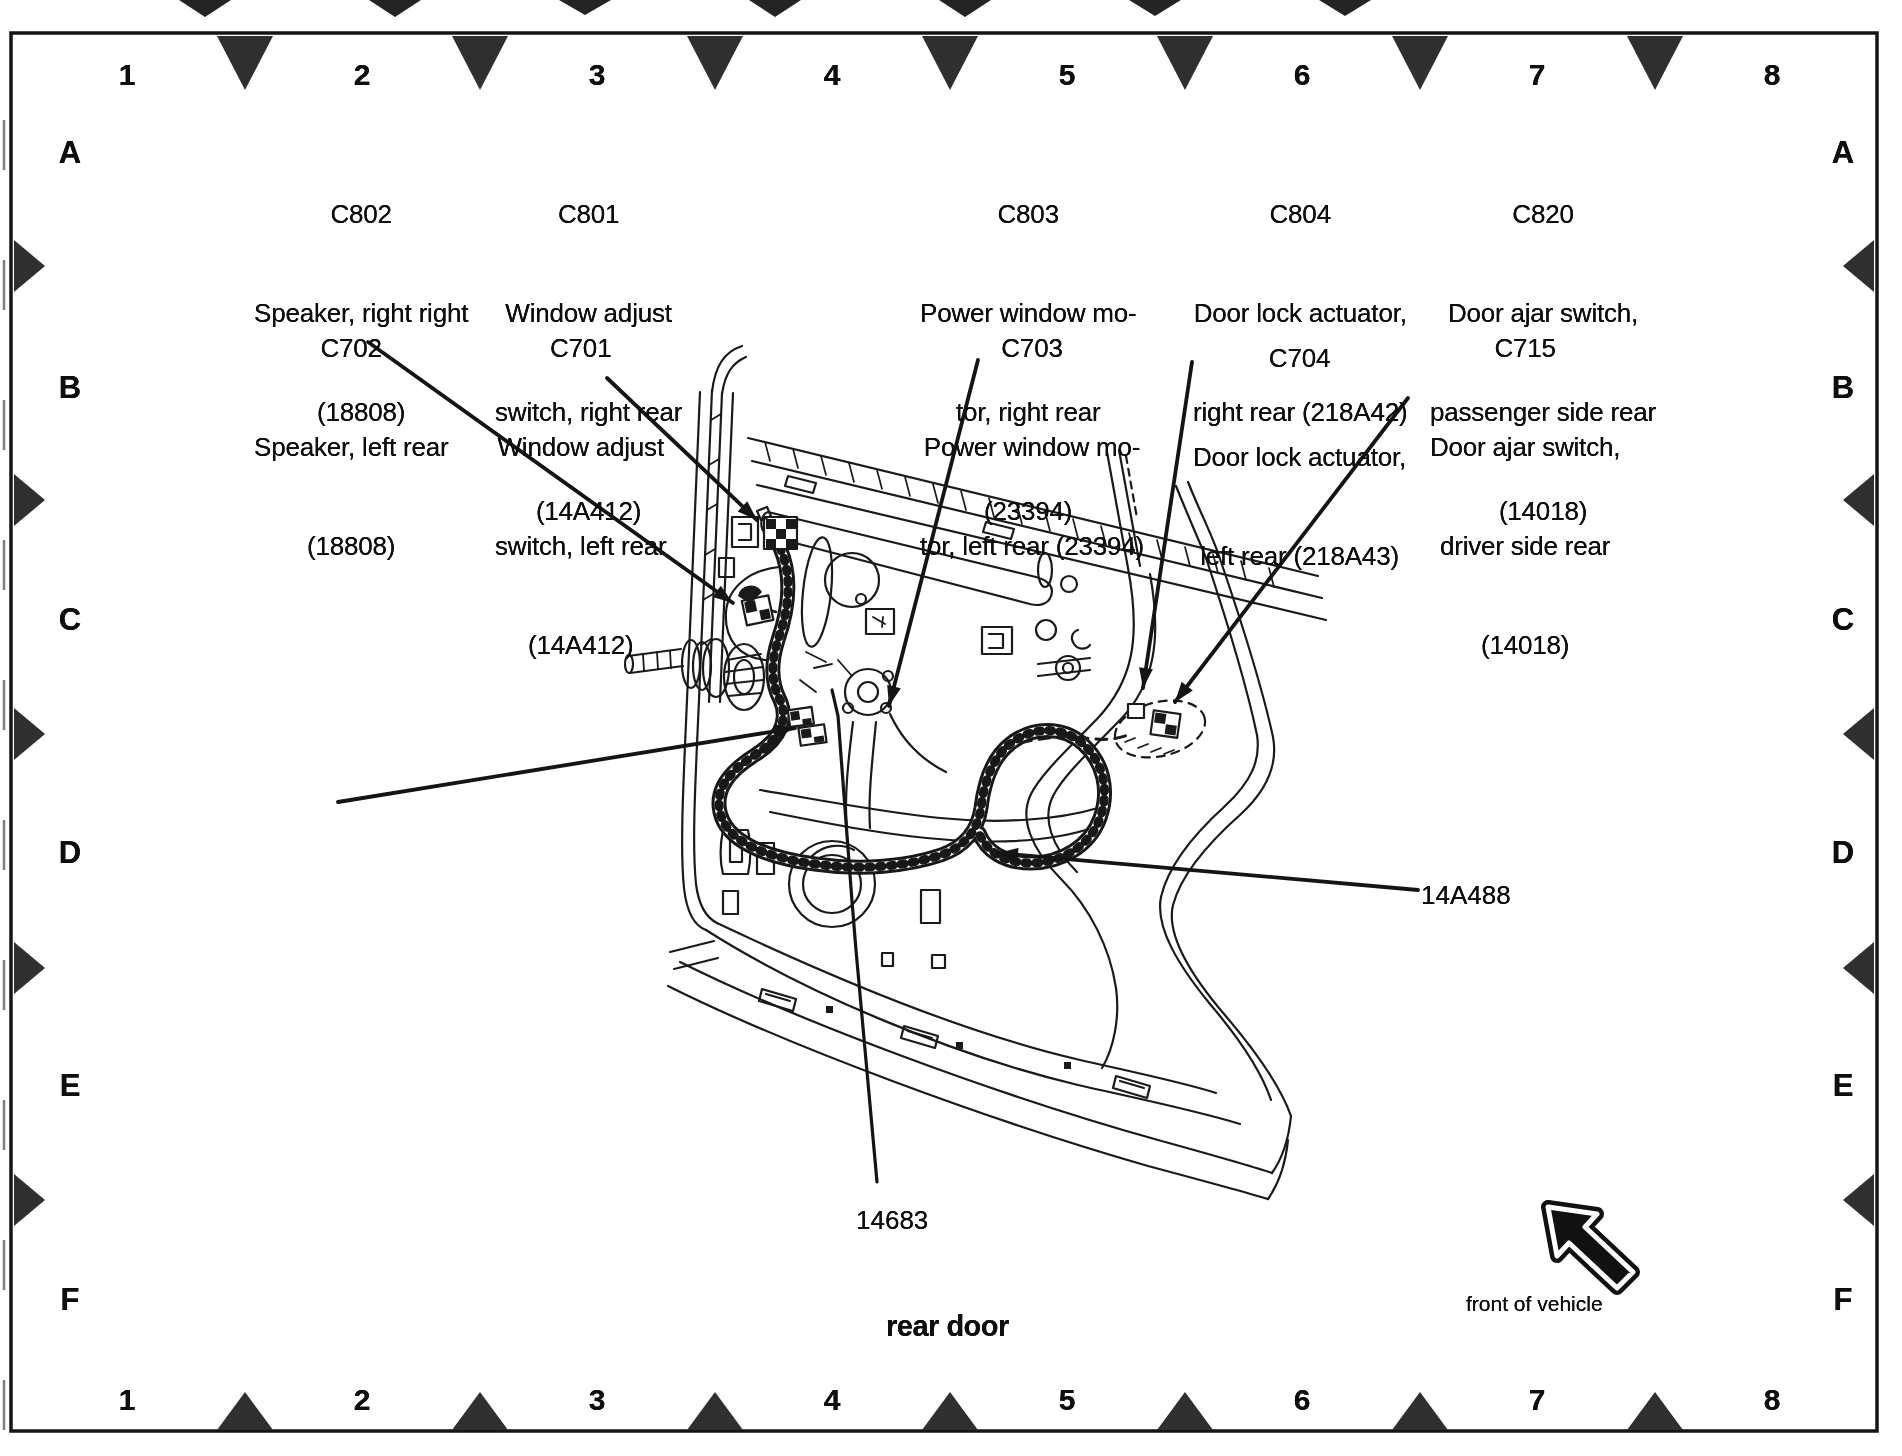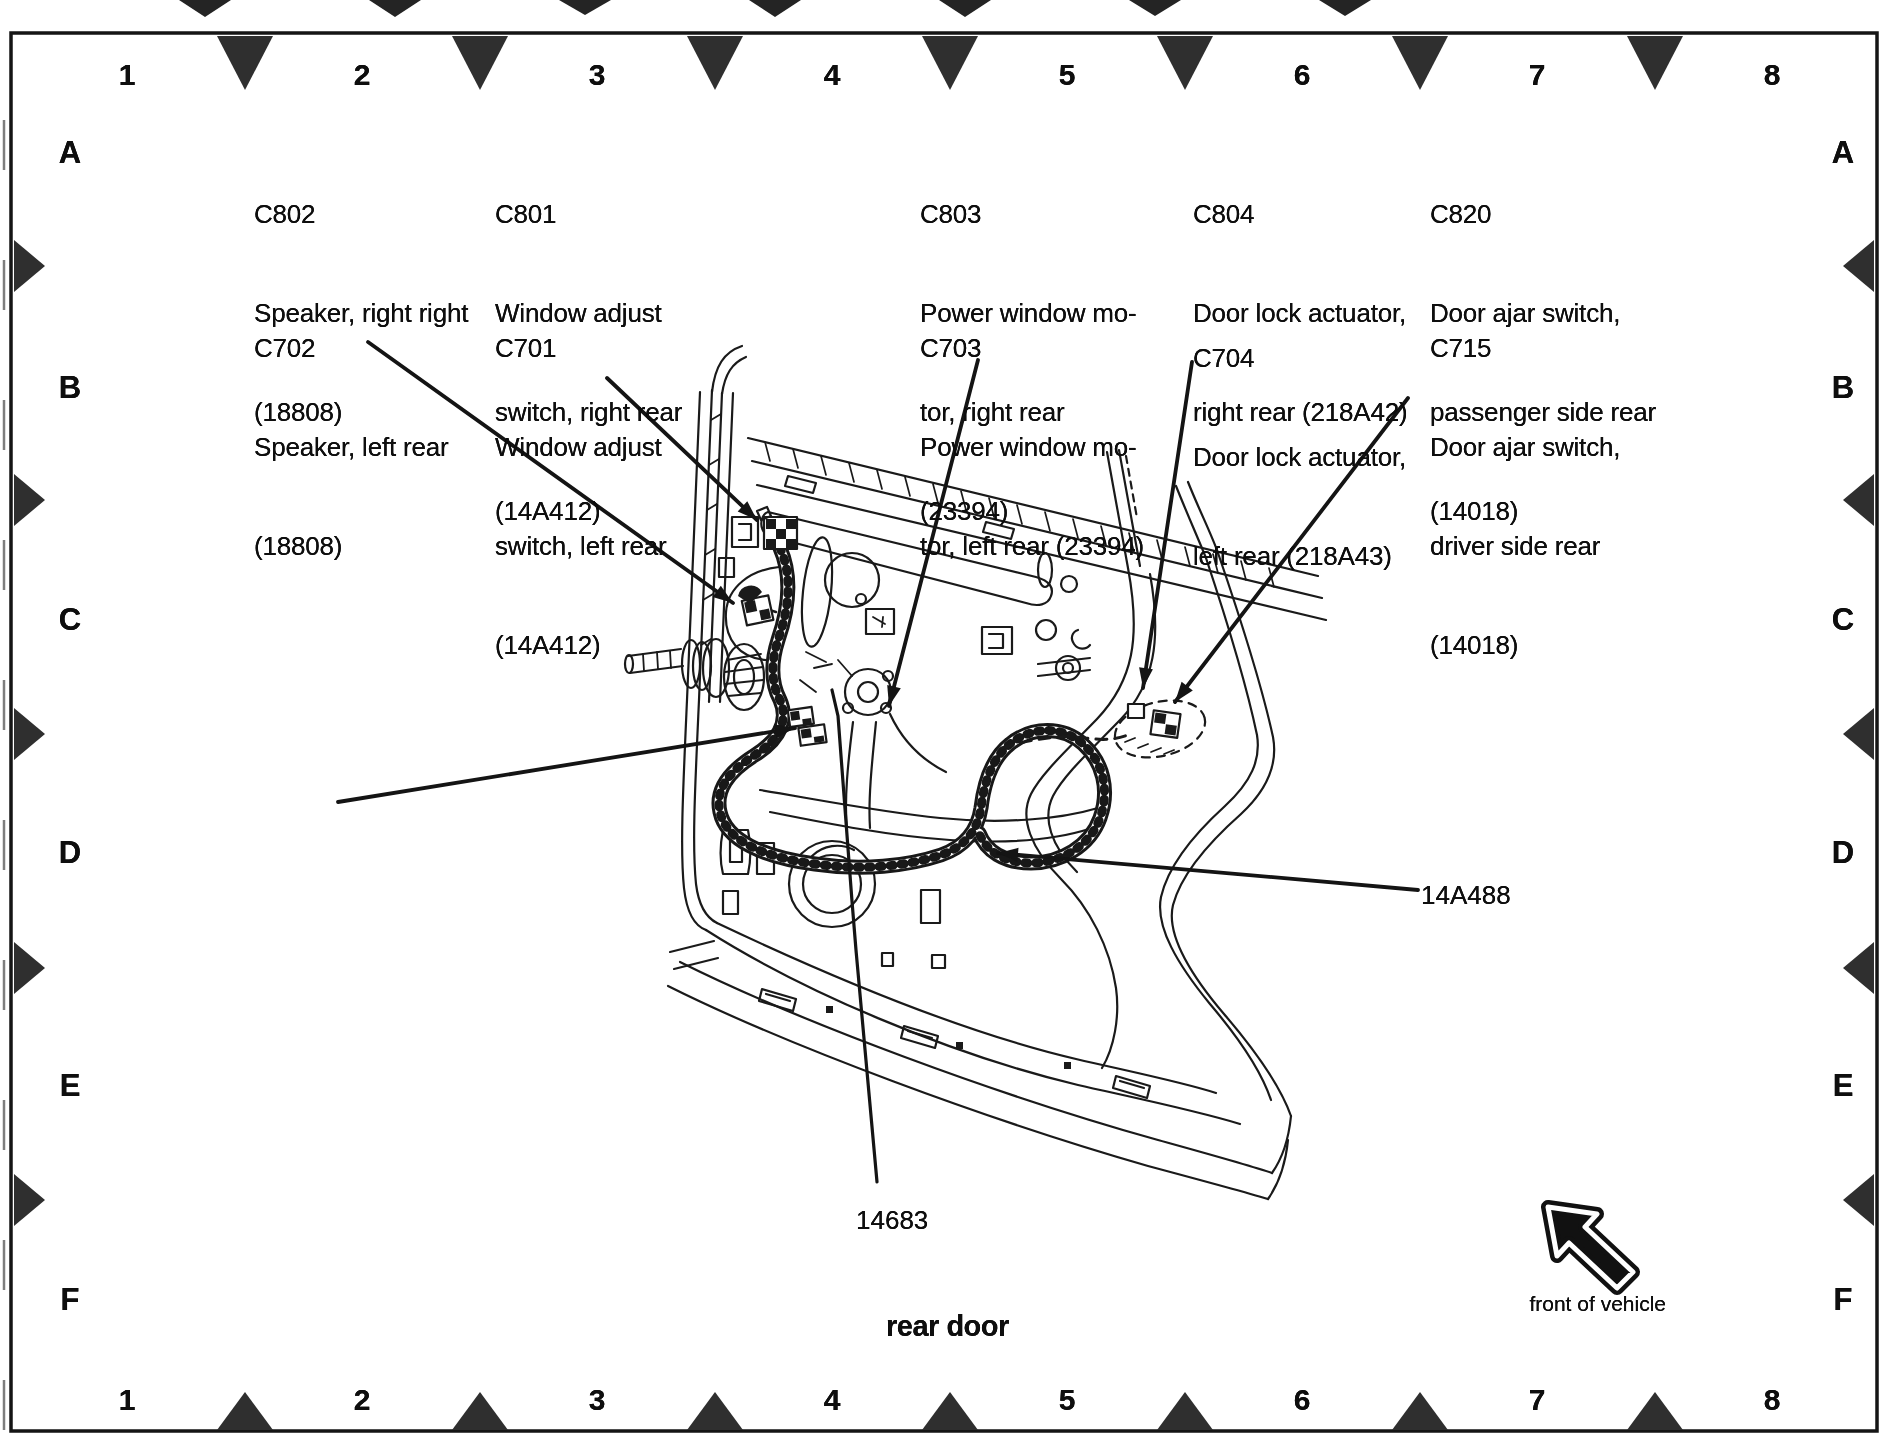--- a/index.html
+++ b/index.html
@@ -1,24 +1,24 @@
 <!DOCTYPE html>
 <html><head>
 <meta charset="utf-8">
 <style>
   html,body{margin:0;padding:0;background:#e8e8e8;}
   #page{position:relative;width:1902px;height:1456px;background:#ffffff;overflow:hidden;
         font-family:"Liberation Sans",sans-serif;color:#111;}
   #art{position:absolute;left:0;top:0;width:1902px;height:1456px;}
   .txt{position:absolute;white-space:pre;color:#0e0e0e;}
-  .lbl{font-size:26px;line-height:33px;letter-spacing:-0.2px;text-shadow:0 0 0.5px #000;}
+  .lbl{font-size:26px;line-height:33px;letter-spacing:-0.2px;text-shadow:0 0 0.5px #000;text-align:center;}
   .gnum{font-size:30px;font-weight:700;width:60px;text-align:center;text-shadow:0 0 0.5px #000;}
   .glet{font-size:31px;font-weight:700;width:60px;text-align:center;text-shadow:0 0 0.5px #000;}
   .caption{font-size:29px;font-weight:700;letter-spacing:-0.5px;text-shadow:0 0 0.5px #000;}
-  .compass{font-size:21px;width:200px;text-align:right;text-shadow:0 0 0.4px #000;}
+  .compass{font-size:21px;width:200px;text-align:left;text-shadow:0 0 0.4px #000;}
   .callout{font-size:26px;line-height:33px;text-shadow:0 0 0.5px #000;}
 </style>
 </head>
 <body>
 
 <div id="page">
 
 <svg id="art" viewBox="0 0 1902 1456">
 
   <rect x="11" y="33" width="1866" height="1398" fill="none" stroke="#151515" stroke-width="3.5"></rect>

